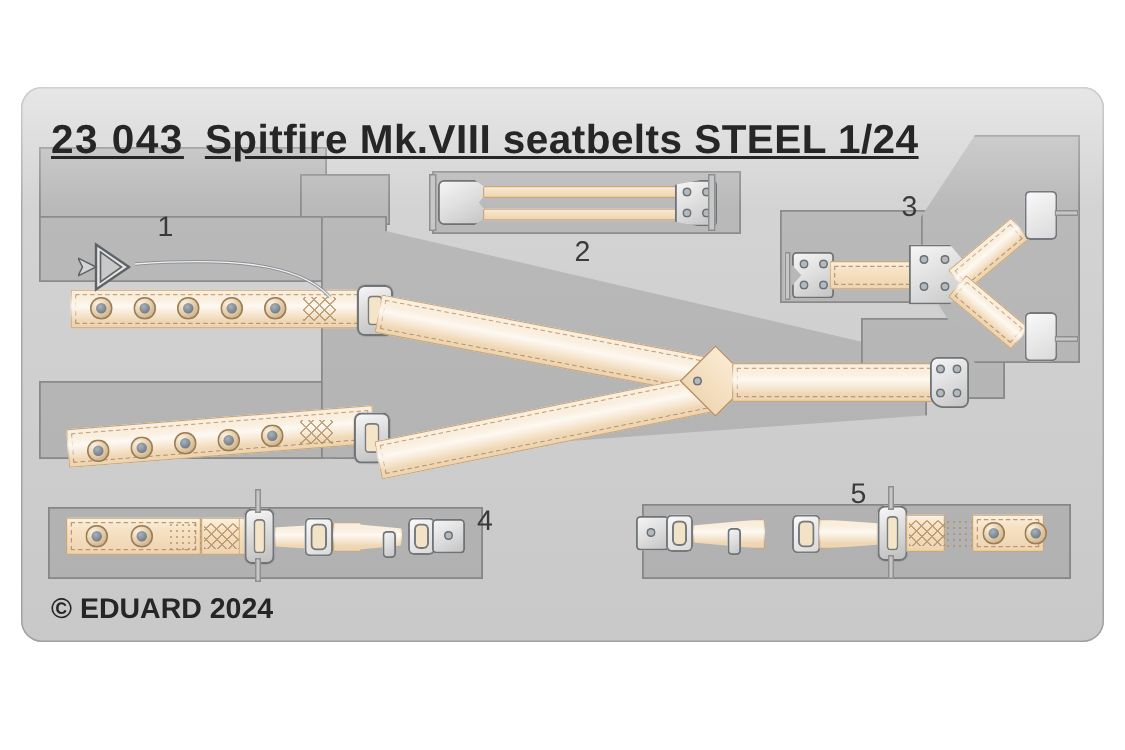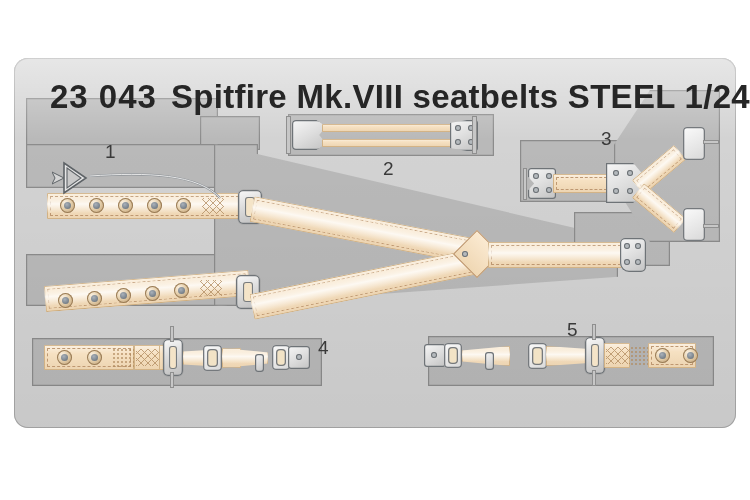--- a/index.html
+++ b/index.html
@@ -14,21 +14,21 @@
     box-shadow:inset 0 0 0 1px #a9a9a9;
   }
   #fret::after{
     content:"";position:absolute;inset:0;border-radius:14px;
     background:linear-gradient(180deg,rgba(255,255,255,.45) 0%,rgba(255,255,255,0) 22%,rgba(0,0,0,.05) 100%);
     pointer-events:none;
   }
 
   
   .bandtext{position:absolute;color:#262626;white-space:nowrap;}
-  #title{left:50px;top:78px;font-size:33px;font-weight:bold;letter-spacing:.3px;}
+  #title{left:34px;top:78px;font-size:27px;font-weight:bold;letter-spacing:.3px;text-decoration:underline;}
   #title .code{letter-spacing:1px;}
   #title .name{margin-left:14px;}
   #copy{left:34px;top:396px;font-size:19px;font-weight:bold;}
   #madein{right:34px;top:396px;font-size:19px;font-style:italic;}
 
   
   .panel{position:absolute;background:#b9b9b9;box-shadow:inset 0 0 0 1.2px #8c8c8c;}
 
   
   .pnum{position:absolute;font-size:19px;color:#3a3a3a;font-weight:normal;}
@@ -138,20 +138,21 @@
 
     <div class="panel" style="left:18px;top:280px;width:290px;height:48px;"></div>
 
     <div class="panel" style="left:414px;top:278px;width:286px;height:50px;"></div>
 
   </div>
 
   <div id="title" class="bandtext">
     <span class="code">23 043</span><span class="name">Spitfire Mk.VIII seatbelts STEEL 1/24</span>
   </div>
+  <div id="copy" class="bandtext">© EDUARD 2024</div>
 
   <div class="pnum" style="left:105px;top:141px;">1</div>
   <div class="pnum" style="left:383px;top:158px;">2</div>
   <div class="pnum" style="left:601px;top:128px;">3</div>
   <div class="pnum" style="left:318px;top:337px;">4</div>
   <div class="pnum" style="left:567px;top:319px;">5</div>
 
   <div class="web sheen" style="left:47px;top:193px;width:200px;height:26px;">
     <span class="stitch"></span>
   </div>

